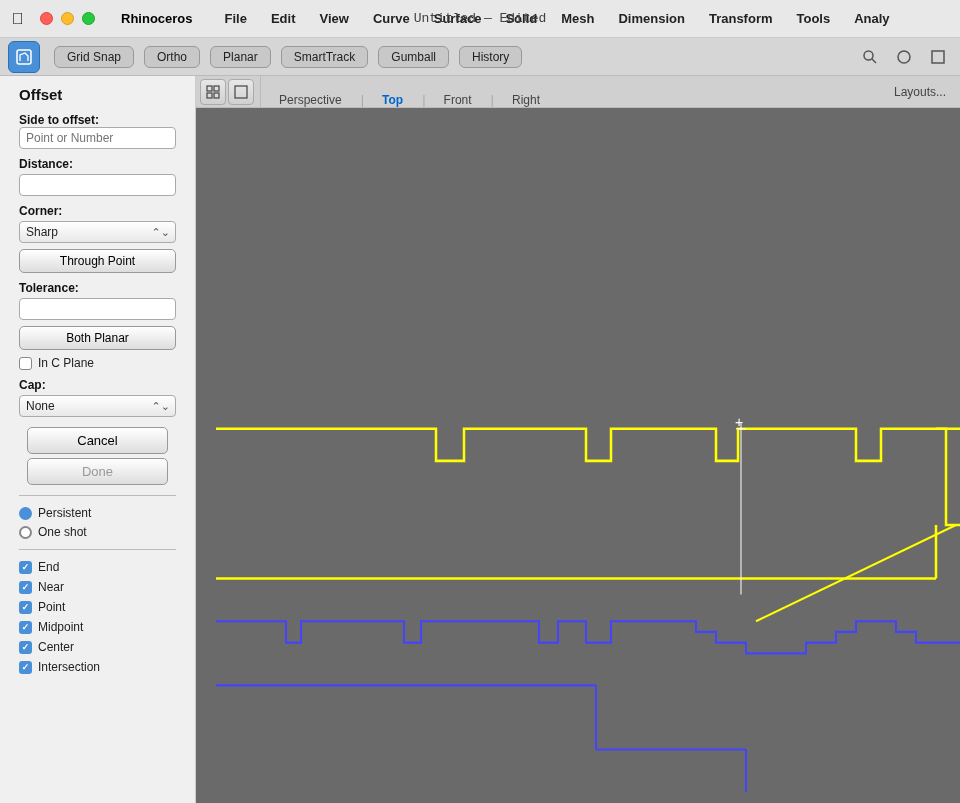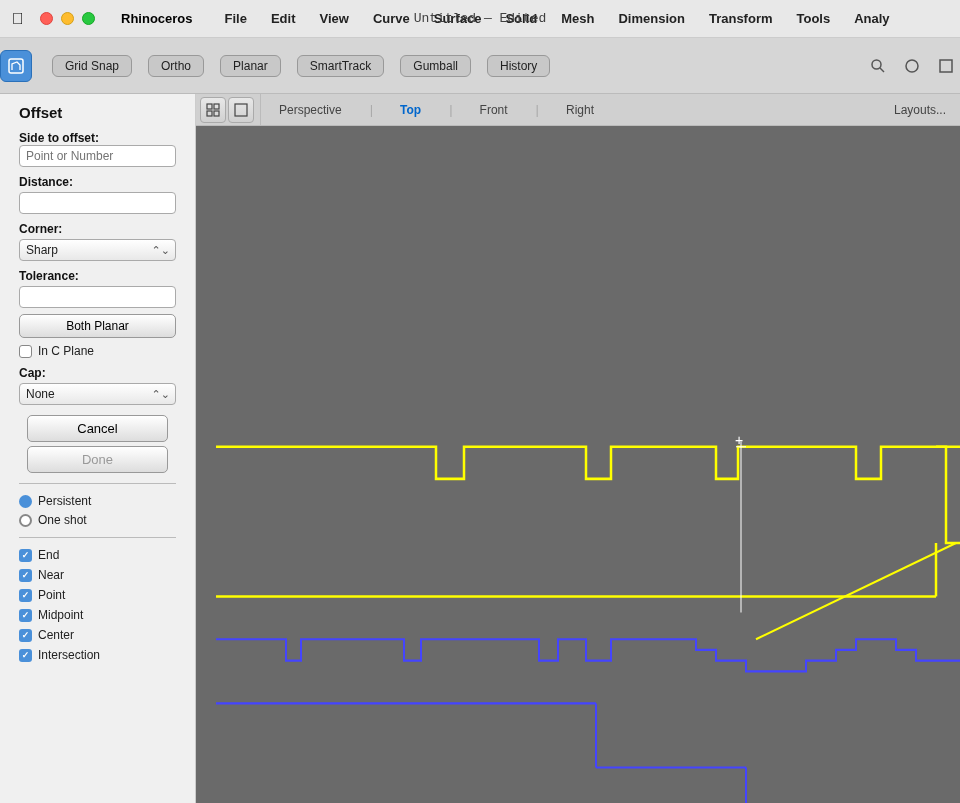--- a/index.html
+++ b/index.html
@@ -49,25 +49,25 @@
       font-weight: 600;
       color: #222;
       padding: 2px 8px;
       cursor: pointer;
       border-radius: 4px;
     }
 
     
     #toolbar {
       background: #d6d6d6;
-      height: 56px;
-      display: flex;
-      align-items: center;
-      padding: 0 0;
-      gap: 16px;
+      height: 38px;
+      display: flex;
+      align-items: center;
+      padding: 0 8px;
+      gap: 10px;
       border-bottom: 1px solid #bbb;
     }
     .toolbar-btn {
       background: #c8c8c8;
       border: 1px solid #999;
       border-radius: 6px;
       padding: 3px 12px;
       font-size: 12px;
       font-weight: 500;
       color: #222;
@@ -302,22 +302,22 @@
       width: 26px; height: 26px;
       border: 1px solid #aaa;
       border-radius: 4px;
       background: linear-gradient(to bottom, #e8e8e8, #d0d0d0);
       display: flex; align-items: center; justify-content: center;
       cursor: pointer;
       font-size: 11px;
     }
     .tab-items {
       display: flex;
-      align-items: center;
-      gap: 13px;
+      align-items: flex-end;
+      gap: 4px;
     }
     .tab-item {
       padding: 0 12px;
       display: flex;
       align-items: center;
       font-size: 12px;
       color: #444;
       cursor: pointer;
       border-right: 1px solid transparent;
       position: relative;
@@ -443,20 +443,21 @@
     <div class="select-wrapper">
       <select class="select-field">
         <option>Sharp</option>
         <option>Round</option>
         <option>Smooth</option>
         <option>Chamfer</option>
       </select>
       <span class="select-arrow">⌃⌄</span>
     </div>
 
+    <button class="btn-through-point">Through Point</button>
 
     <div class="field-label">Tolerance:</div>
     <input class="text-input" type="text" style="">
 
     <button class="btn-both-sides">Both Planar</button>
 
     <div class="checkbox-row">
       <div class="check-empty"></div>
       <label>In C Plane</label>
     </div>

